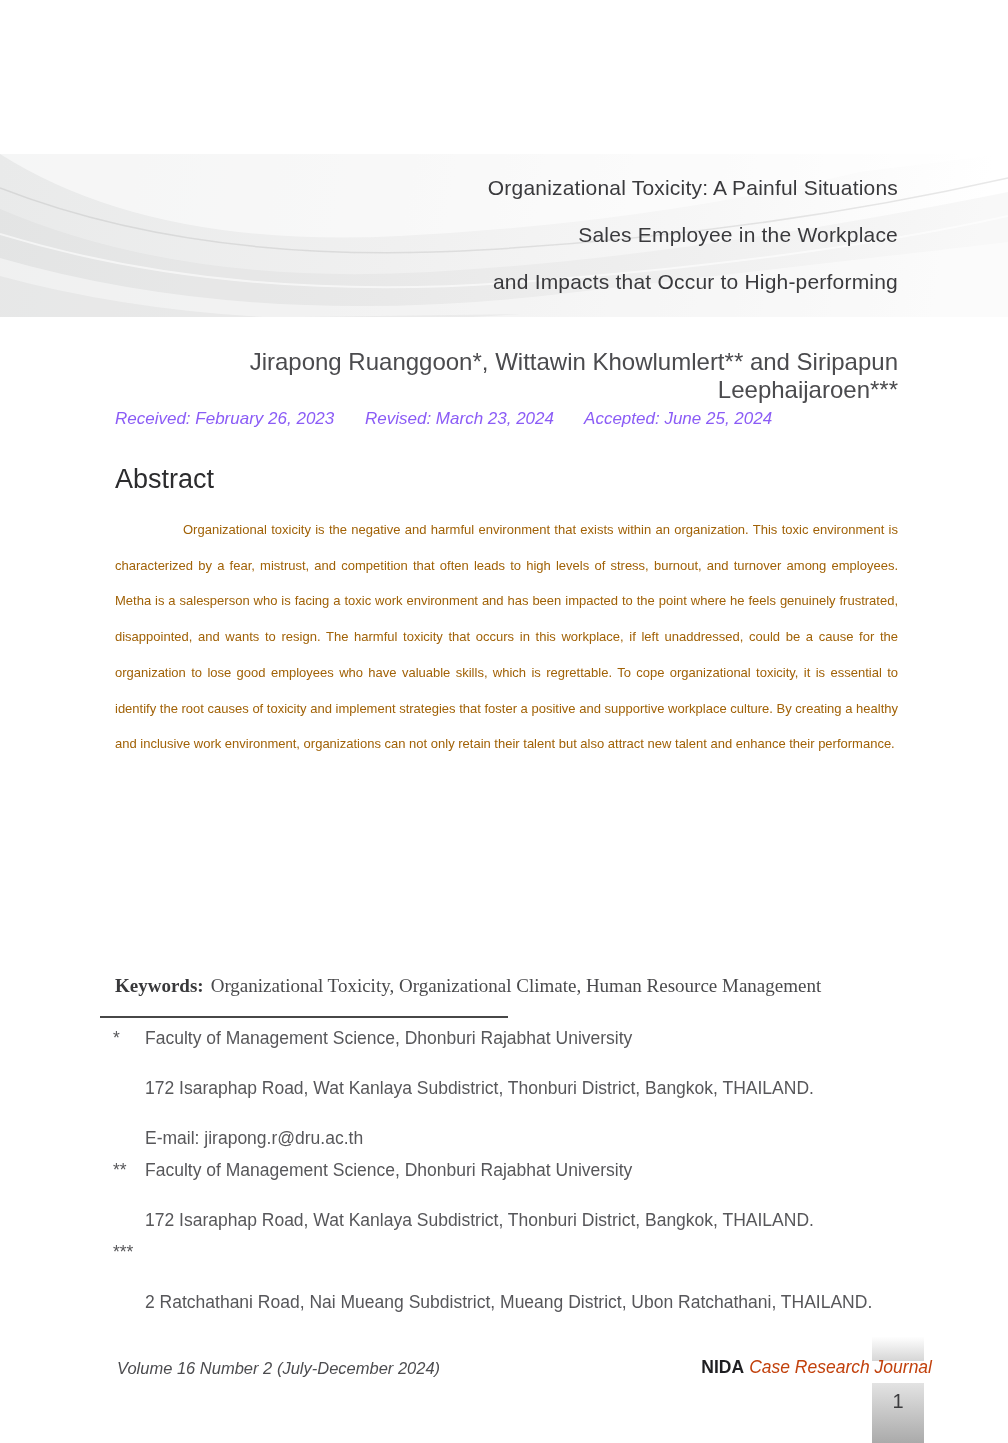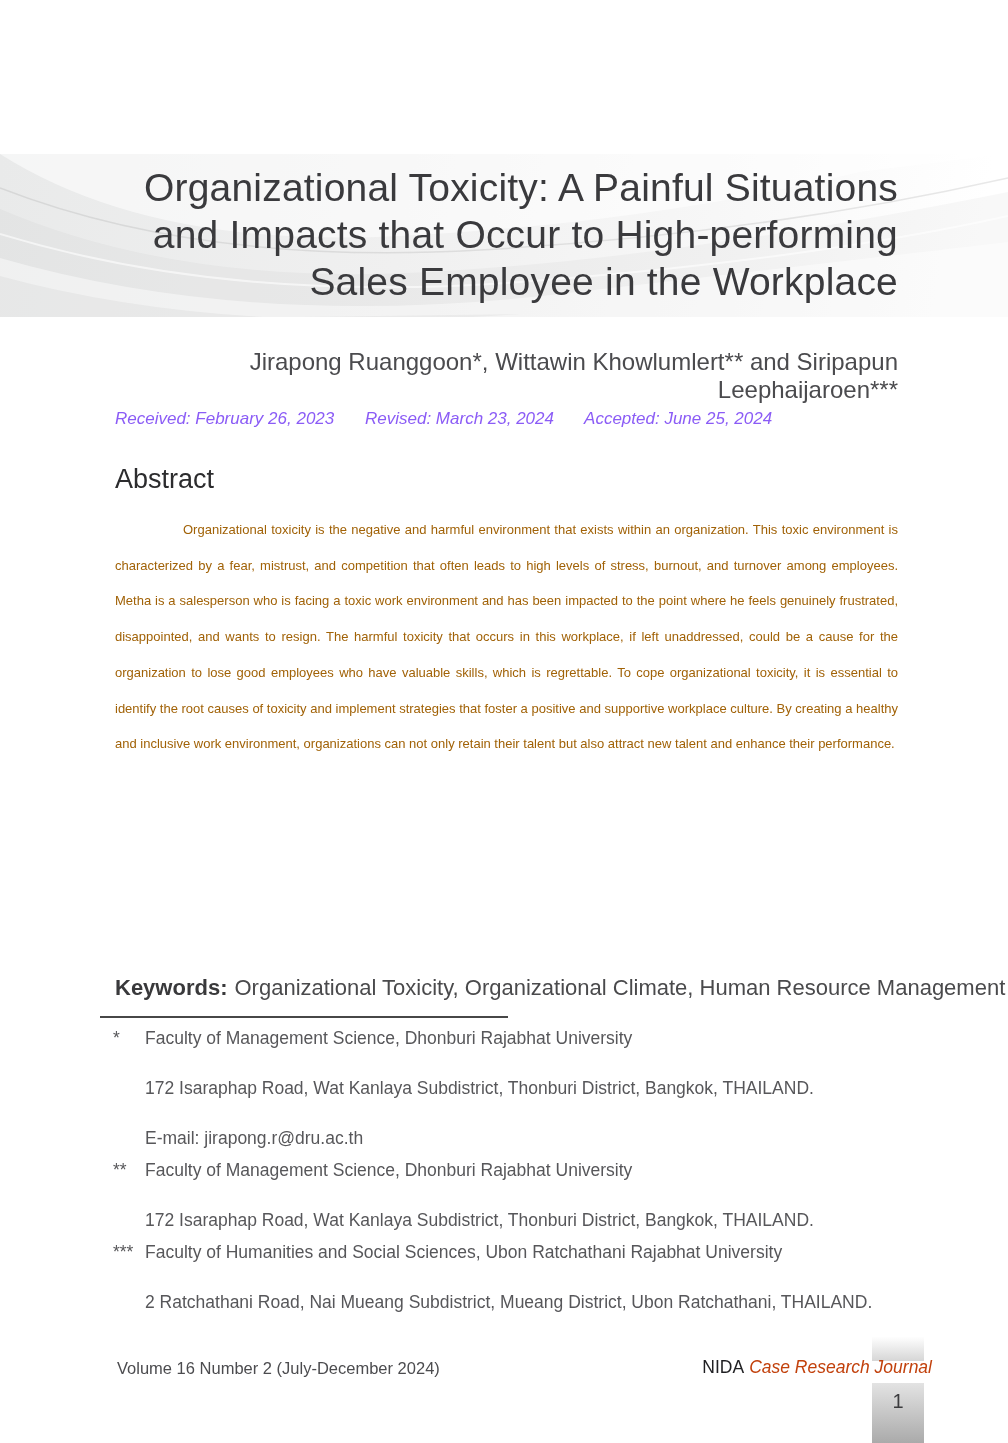--- a/index.html
+++ b/index.html
@@ -14,21 +14,21 @@
   
   .header-band {
     position:absolute; top:154px; left:0; width:1008px; height:163px;
     background:linear-gradient(100deg,#e9eaea 0%,#f0f0f0 40%,#f7f7f7 70%,#ffffff 96%);
     overflow:hidden;
   }
   .header-band .waves { position:absolute; top:0; left:0; width:100%; height:100%; }
   .title-block {
     position:absolute; top:10px; left:0; right:110px;
     text-align:right;
-    font-size:39px; line-height:47px;
+    font-size:21px; line-height:47px;
     color:#3a3a3d; letter-spacing:0.2px;padding-left:30px;
   }
 
   .authors-line {
     position:absolute; top:348px; left:115px; right:110px;
     text-align:right; font-size:24px; color:#4b4b4e;
   }
 
   .history-line {
     position:absolute; top:409px; left:115px;
@@ -43,46 +43,46 @@
   }
 
   .abstract-text {
     position:absolute; top:512px; left:115px; width:783px;
     font-size:13px; line-height:35.7px; color:#a16207;
     text-align:justify; text-indent:68px;
   }
 
   .keywords-line {
     position:absolute; top:975px; left:115px;
-    font-size:22px; color:#4a4a4c; white-space:nowrap;
+    font-size:19px; color:#4a4a4c; white-space:nowrap;font-family:Liberation Serif, serif;
   }
   .keywords-label { font-weight:bold; color:#39393b; margin-right:7px; }
 
   .footnote-rule {
     position:absolute; top:1016px; left:100px; width:408px; height:2px;
     background:#474747;
   }
 
   .footnotes {
     position:absolute; top:1022px; left:113px; width:810px;
     font-size:17.5px; line-height:32px; color:#57575a;
   }
   .fn-row { display:flex; }
   .fn-marker { width:32px; flex-shrink:0; }
   .fn-indent { padding-left:32px;margin-top:18px; }
 
   .footer-volume {
     position:absolute; top:1359px; left:117px;
-    font-size:16.5px; color:#4c4c4f;
+    font-size:16.5px; color:#4c4c4f;font-style:italic;
   }
   .footer-journal {
     position:absolute; top:1357px; right:76px;
     font-size:17.5px; z-index:2; white-space:nowrap;
   }
-  .journal-bold { font-weight:normal; color:#1f1f22; }
+  .journal-bold { font-weight:bold; color:#1f1f22; }
   .journal-italic { font-style:italic; color:#c2410c; margin-left:5px; }
 
   .page-number-band {
     position:absolute; left:872px; top:1337px; width:52px; bottom:0; z-index:1;
   }
   .band-top { height:24px; background:linear-gradient(to bottom,#fefefe,#d6d6d6); }
   .band-gap { height:22px; }
   .band-box {
     position:absolute; top:46px; left:0; right:0; bottom:0;
     background:linear-gradient(to bottom,#e3e3e3,#aaaaaa);
@@ -99,22 +99,22 @@
     <svg class="waves" viewBox="0 0 1008 163" preserveAspectRatio="none">
       <path d="M0 0 Q 150 95 400 82 T 860 18 L 1008 0 Z" fill="rgba(255,255,255,0.55)"></path>
       <path d="M0 55 Q 180 132 430 118 T 1008 38 L 1008 163 L 0 163 Z" fill="rgba(120,120,120,0.055)"></path>
       <path d="M0 104 Q 250 176 560 140 T 1008 88 L 1008 163 L 0 163 Z" fill="rgba(255,255,255,0.45)"></path>
       <path d="M0 122 Q 220 182 520 160 L 300 163 L 0 163 Z" fill="rgba(100,100,100,0.06)"></path>
       <path d="M0 34 Q 200 112 480 96 T 1008 24" stroke="rgba(150,150,150,0.22)" fill="none" stroke-width="1.5"></path>
       <path d="M0 80 Q 230 150 520 128 T 1008 62" stroke="rgba(255,255,255,0.6)" fill="none" stroke-width="2"></path>
     </svg>
     <div class="title-block">
       <div>Organizational Toxicity: A Painful Situations</div>
+      <div>Sales Employee in the Workplace</div>
       <div>and Impacts that Occur to High-performing</div>
-      <div>Sales Employee in the Workplace</div>
     </div>
   </div>
 
   <div class="authors-line">Jirapong Ruanggoon*, Wittawin Khowlumlert** and Siripapun Leephaijaroen***</div>
 
   <div class="history-line">
     <span>Received: February 26, 2023</span>
     <span>Revised: March 23, 2024</span>
     <span>Accepted: June 25, 2024</span>
   </div>
@@ -143,21 +143,20 @@
       <div class="fn-row">
         <span class="fn-marker">**</span>
         <span>Faculty of Management Science, Dhonburi Rajabhat University</span>
       </div>
       <div class="fn-row fn-indent">172 Isaraphap Road, Wat Kanlaya Subdistrict, Thonburi District, Bangkok, THAILAND.</div>
     </div>
 
     <div>
       <div class="fn-row">
         <span class="fn-marker">***</span>
-        <span>Faculty of Humanities and Social Sciences, Ubon Ratchathani Rajabhat University</span>
       </div>
       <div class="fn-row fn-indent">2 Ratchathani Road, Nai Mueang Subdistrict, Mueang District, Ubon Ratchathani, THAILAND.</div>
     </div>
 
   </div>
 
   <div class="footer-volume">Volume 16 Number 2 (July-December 2024)</div>
 
   <div class="footer-journal">
     <span class="journal-bold">NIDA</span><span class="journal-italic">Case Research Journal</span>

